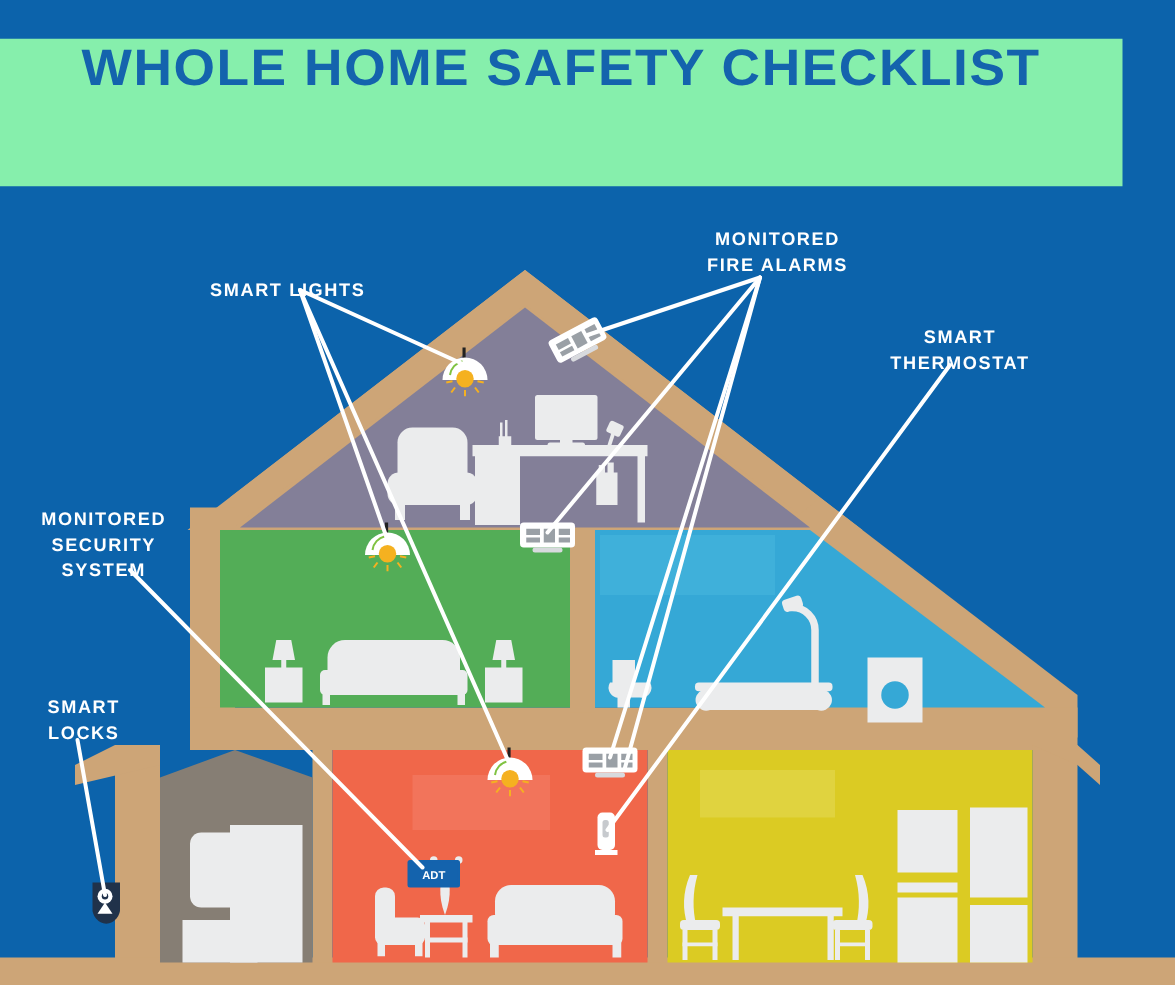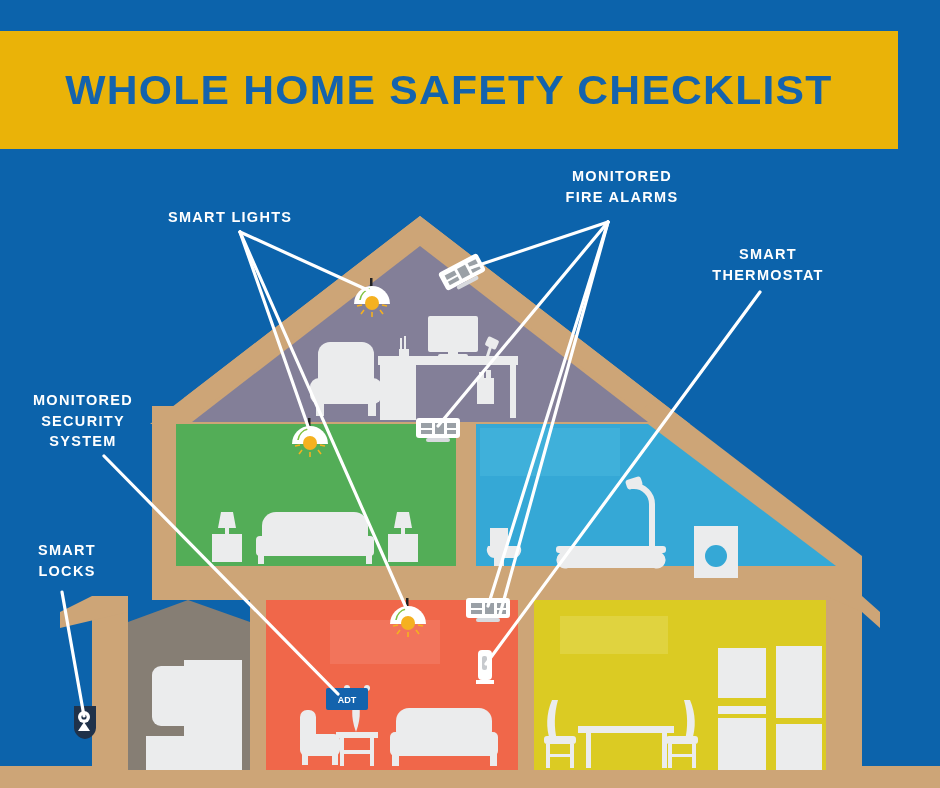--- a/index.html
+++ b/index.html
@@ -2,36 +2,36 @@
 <html><head>
 <meta charset="utf-8">
 <style>
   html,body{margin:0;padding:0;background:#0c63ab;}
   body{width:940px;height:788px;overflow:hidden;font-family:"Liberation Sans",sans-serif;}
   #stage{position:relative;width:940px;height:788px;background:#0c63ab;overflow:hidden;}
 
   
   #header-band{
     position:absolute;left:0;top:31px;width:898px;height:118px;
-    background:#eab308;display:flex;align-items:center;justify-content:center;
+    background:#86efac;display:flex;align-items:flex-start;justify-content:center;
   }
   #header-title{
     color:#1463ad;font-weight:bold;font-size:41px;letter-spacing:1.2px;
     font-family:"Liberation Sans",sans-serif;text-transform:uppercase;
     transform:scaleX(1.04);white-space:nowrap;
   }
 
   
   #scene{position:absolute;left:0;top:0;width:940px;height:788px;}
 
   
   .callout{
     position:absolute;color:#ffffff;font-weight:bold;font-size:14.5px;
     letter-spacing:1.3px;line-height:1.42;text-transform:uppercase;
-    font-family:"Liberation Sans",sans-serif;white-space:pre-line;
+    font-family:"Liberation Sans",sans-serif;white-space:pre-line;margin-top:16px;
   }
   .cl-lights{left:168px;top:207px;text-align:center;}
   .cl-fire{left:520px;top:166px;width:204px;text-align:center;}
   .cl-thermo{left:680px;top:244px;width:176px;text-align:center;}
   .cl-security{left:0px;top:390px;width:166px;text-align:center;}
   .cl-locks{left:0px;top:540px;width:134px;text-align:center;}
 </style>
 </head>
 <body>
 

